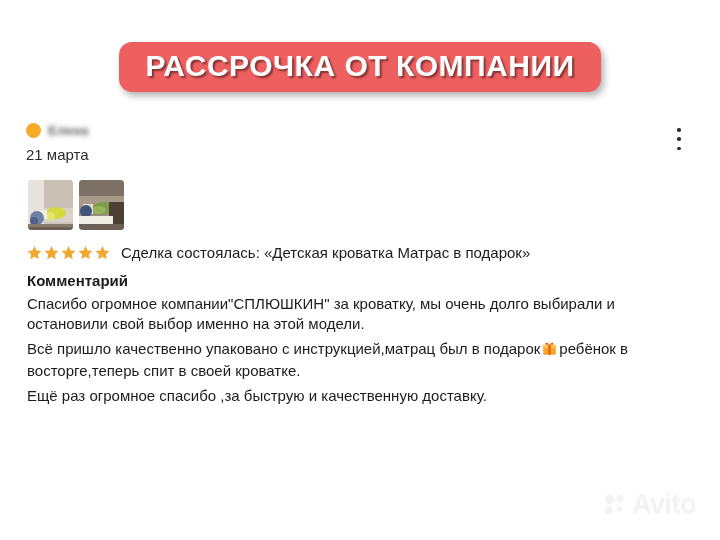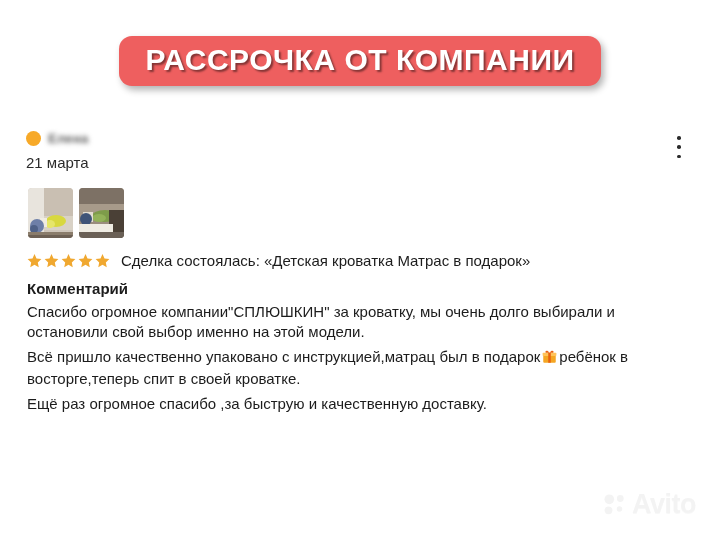--- a/index.html
+++ b/index.html
@@ -12,21 +12,21 @@
     background: #ffffff;
     font-family: "Liberation Sans", sans-serif;
     overflow: hidden;
     position: relative;
   }
 
   
   #promo-banner-wrap {
     position: absolute;
     left: 0;
-    top: 30px;
+    top: 36px;
     width: 720px;
     height: 62px;
     display: flex;
     align-items: center;
     justify-content: center;
   }
   #promo-banner {
     background: #ee5f5f;
     border-radius: 13px;
     padding: 9px 26px 11px 26px;
@@ -41,21 +41,21 @@
     color: #ffffff;
     text-shadow: 2px 2px 2px rgba(0,0,0,0.45);
     white-space: nowrap;
     line-height: 1;
   }
 
   
   #review {
     position: absolute;
     left: 0;
-    top: 128px;
+    top: 120px;
     width: 720px;
   }
 
   #review-header {
     position: relative;
     height: 52px;
     padding-left: 26px;
   }
   #reviewer-row {
     display: flex;

